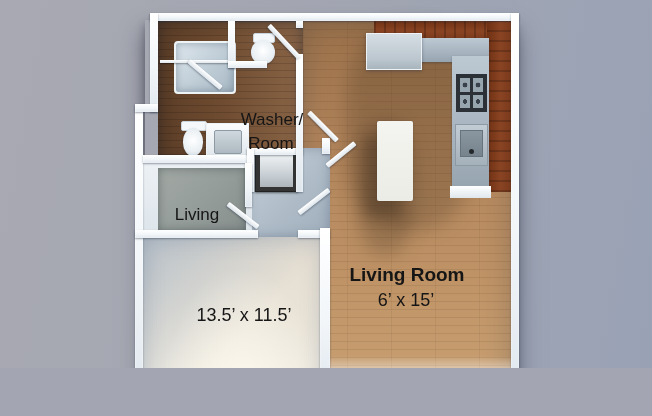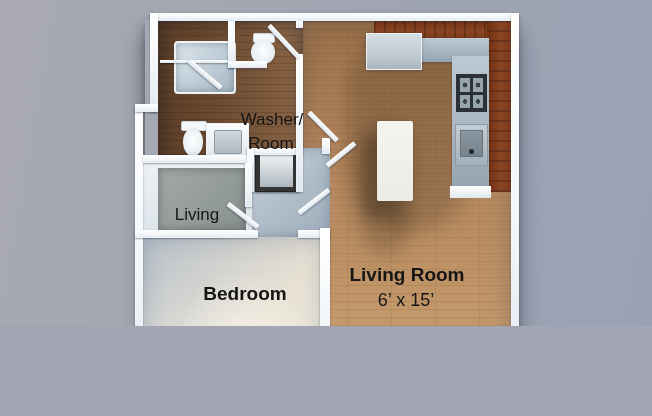--- a/index.html
+++ b/index.html
@@ -1,16 +1,16 @@
 <!DOCTYPE html>
 <html><head>
 <meta charset="utf-8">
 <style>
   html,body{margin:0;padding:0;background:#a3a6b2;}
-  #stage{position:relative;width:652px;height:326px;overflow:hidden;
+  #stage{position:relative;width:652px;height:368px;overflow:hidden;
          background:linear-gradient(100deg,#a8a9b2 0%,#a4a7b2 40%,#99a2b5 100%);
          font-family:"Liberation Sans","DejaVu Sans",sans-serif;}
   .abs{position:absolute;}
   
   .wall{position:absolute;background:linear-gradient(180deg,#ffffff 0%,#f2f6f9 55%,#dfe7ee 100%);
         box-shadow:0 1px 2px rgba(40,50,70,.45), inset 0 0 2px #fff;}
   
   .floor{position:absolute;}
   .wood-light{background:
       repeating-linear-gradient(180deg, rgba(60,35,15,.10) 0 1px, rgba(0,0,0,0) 1px 8px),
@@ -160,17 +160,17 @@
   <div class="abs vent" style="left:391px;top:379px;width:33px;height:22px;">
     <div class="vent-grid"></div>
   </div>
   <div class="abs vent" style="left:426px;top:379px;width:33px;height:22px;">
     <div class="vent-grid"></div>
   </div>
 
   <div class="lbl lbl-small" style="left:272px;top:120px;">Washer/</div>
   <div class="lbl lbl-small" style="left:271px;top:144px;">Room</div>
   <div class="lbl lbl-small" style="left:197px;top:215px;">Living</div>
-  <div class="lbl lbl-name" style="left:245px;top:294px;">Bedroom</div>
+  <div class="lbl lbl-dim" style="left:244px;top:315px;">13.5’ x 11.5’</div>
   <div class="lbl lbl-name" style="left:407px;top:275px;">Living Room</div>
   <div class="lbl lbl-dim" style="left:406px;top:300px;">6’ x 15’</div>
 
 </div>
 
 </body></html>

